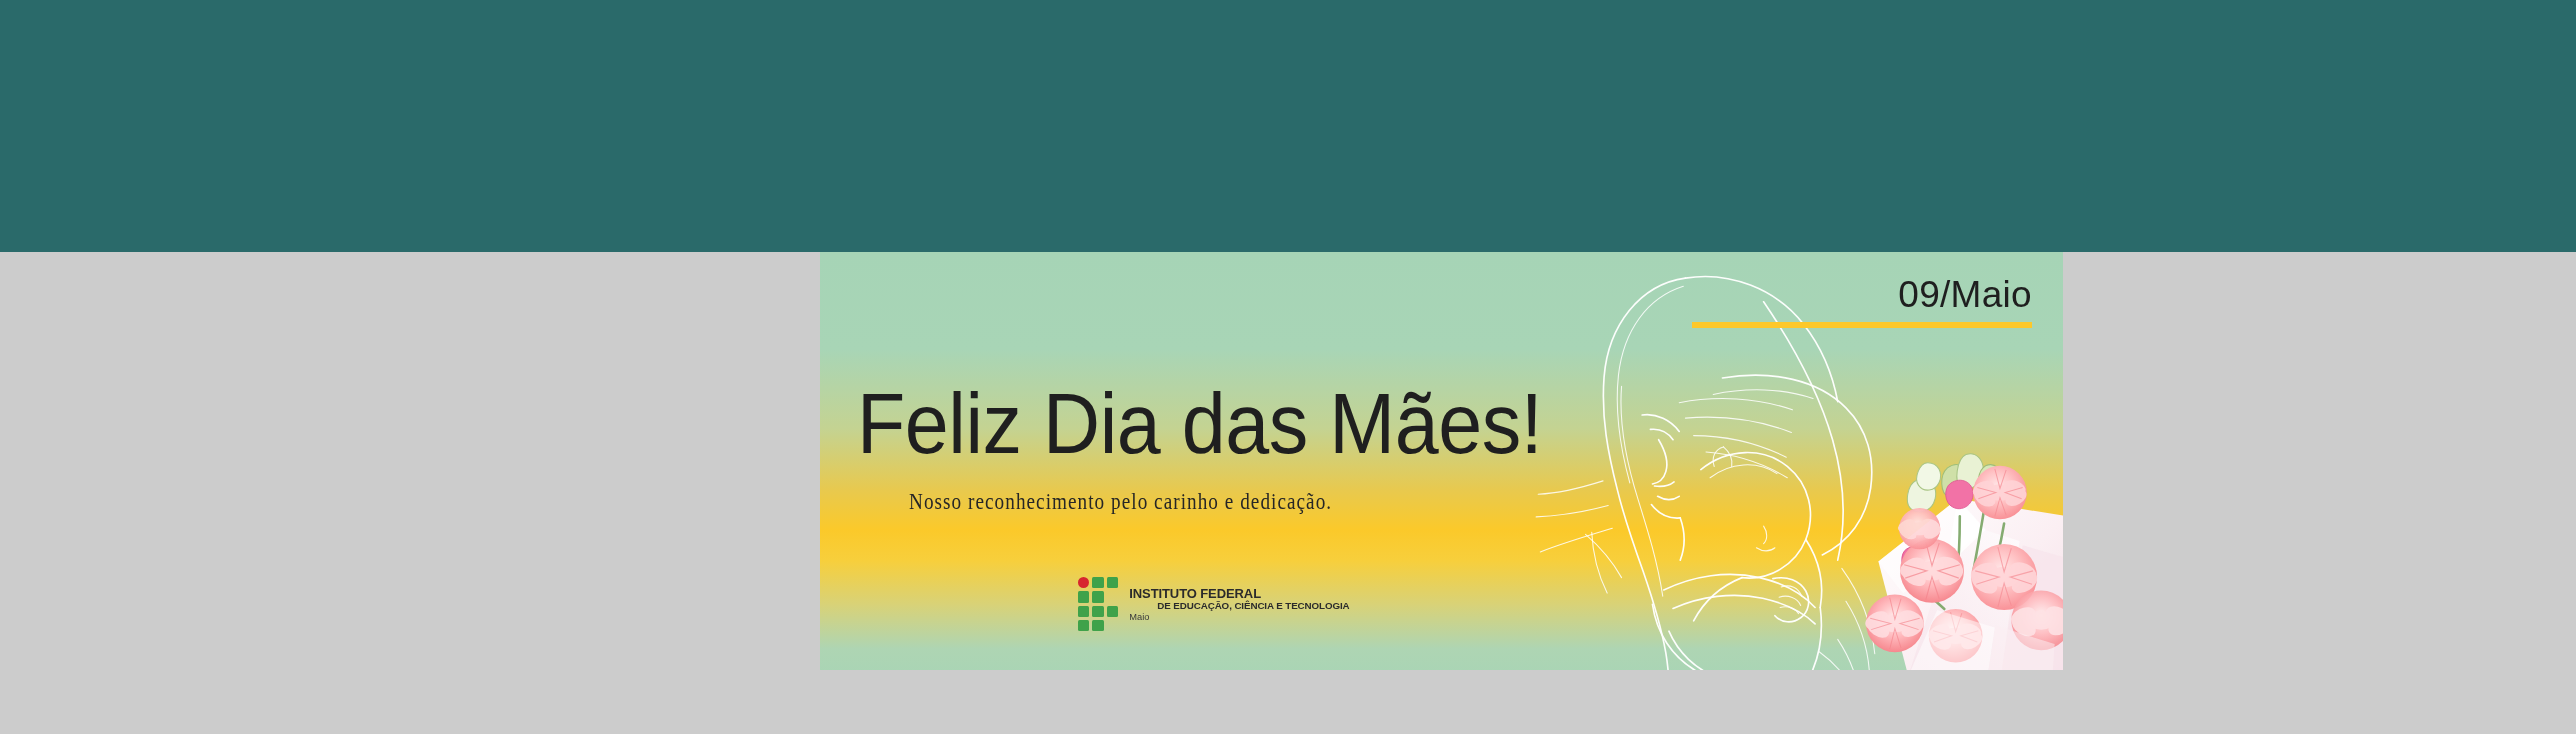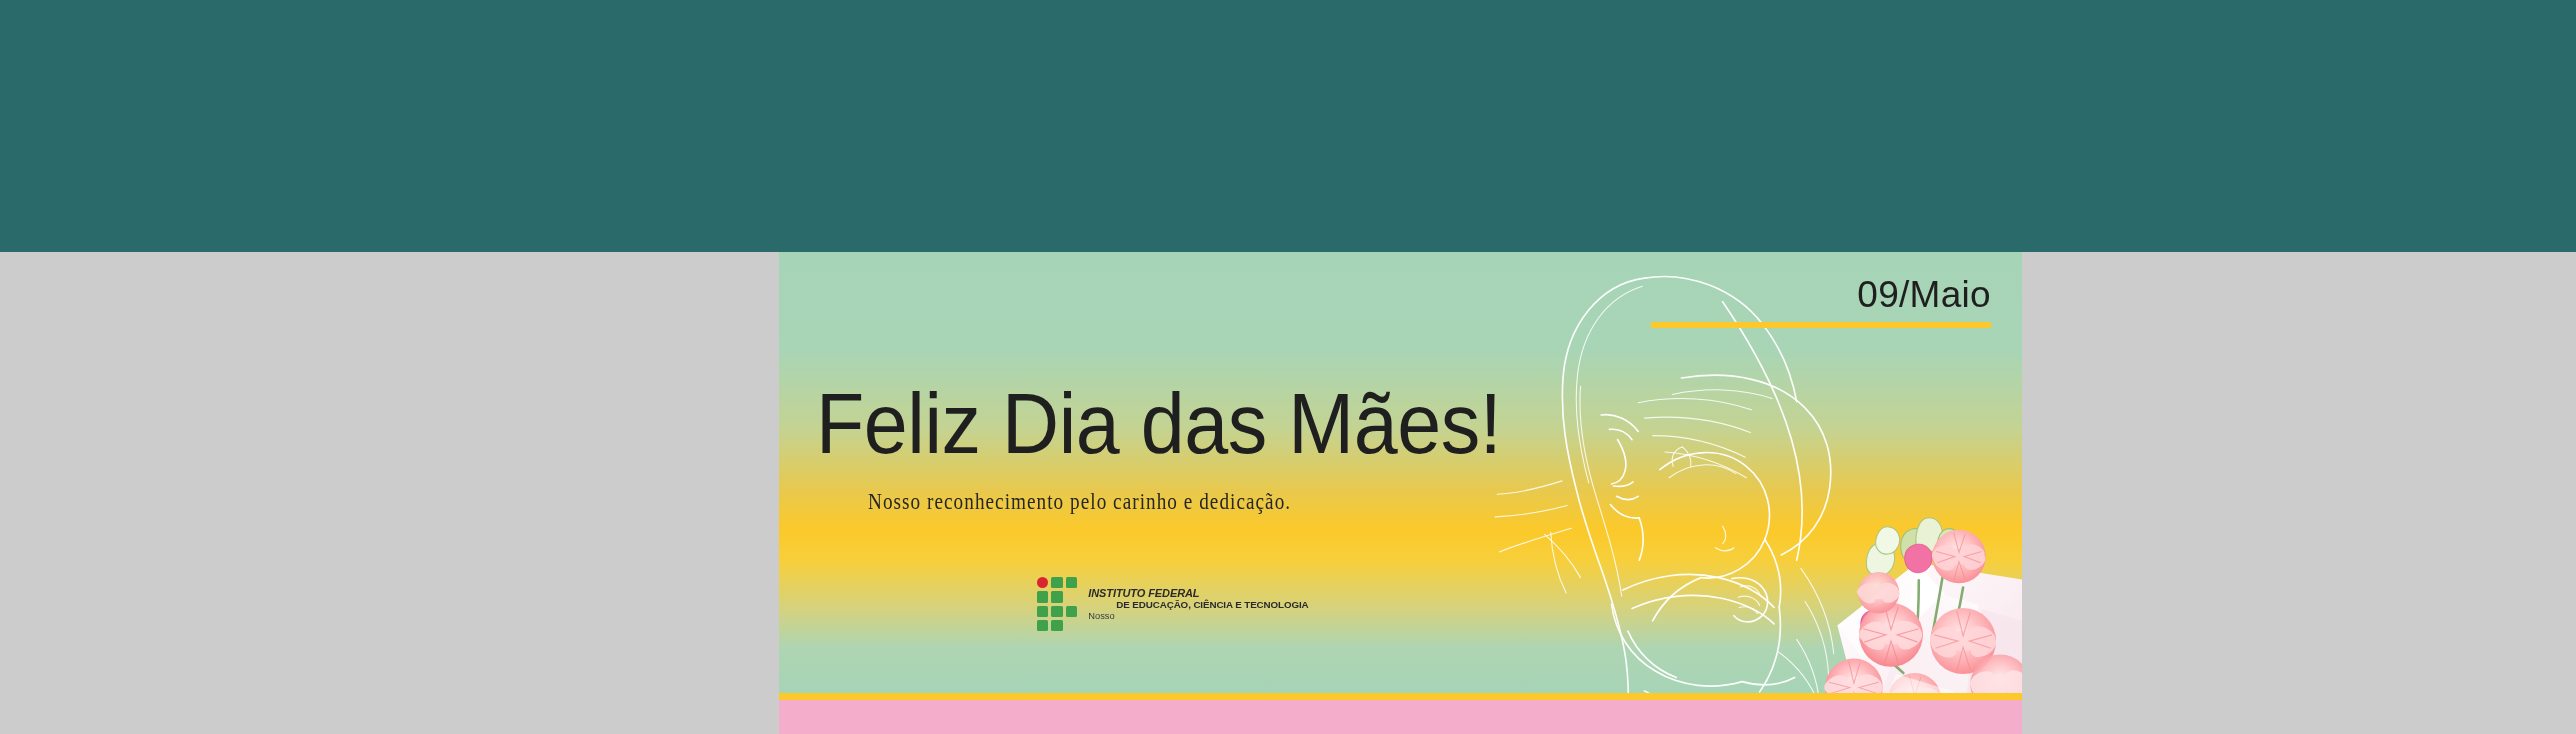--- a/index.html
+++ b/index.html
@@ -21,22 +21,22 @@
   
   #backdrop{
     position:absolute;left:0;top:252px;
     width:2728px;height:482px;
     background:#cccccc;
   }
 
   
   #banner{
     position:absolute;
-    left:779px;top:252px;
-    width:1243px;height:482px;
+    left:820px;top:252px;
+    width:1243px;height:418px;
     overflow:hidden;
   }
 
   
   #banner-bg{
     position:absolute;left:0;top:0;
     width:100%;height:441px;
     background:linear-gradient(180deg,
         #a6d4b6 0%,
         #a8d5b6 22%,
@@ -129,21 +129,21 @@
 
   .logo-text{
     display:flex;flex-direction:column;
     line-height:1.08;
     color:#2b2b2b;
   }
   .logo-l1,.logo-l2{
     font-family:"Liberation Sans", sans-serif;
     font-weight:700;letter-spacing:-0.1px;
   }
-  .logo-l1{font-size:11px;font-style:italic;}
+  .logo-l1{font-size:13px;}
   .logo-l2{font-size:9.8px;padding-left:28px;}
   .logo-l3{
     font-family:"Liberation Sans", sans-serif;
     font-weight:400;font-size:9.3px;color:#3a3a3a;margin-top:0.5px;
   }
 
   
   #bouquet{
     position:absolute;
     right:-5.2px;bottom:-6.2px;
@@ -260,21 +260,21 @@
       <div class="cell"></div>
       <div class="cell"></div>
 
       <div class="cell"></div>
       <div class="cell"></div>
       <div class="cell empty"></div>
     </div>
     <div class="logo-text">
       <span class="logo-l1">INSTITUTO FEDERAL</span>
       <span class="logo-l2">DE EDUCAÇÃO, CIÊNCIA E TECNOLOGIA</span>
-      <span class="logo-l3">Nosso</span>
+      <span class="logo-l3">Maio</span>
     </div>
   </div>
 
   <div id="bouquet">
     <svg viewBox="0 0 460 460" xmlns="http://www.w3.org/2000/svg">
       <defs>
         <radialGradient id="pet" cx="45%" cy="40%" r="62%">
           <stop offset="0%" stop-color="#ffe9ea"></stop>
           <stop offset="45%" stop-color="#ffc4c6"></stop>
           <stop offset="100%" stop-color="#f98f95"></stop>

